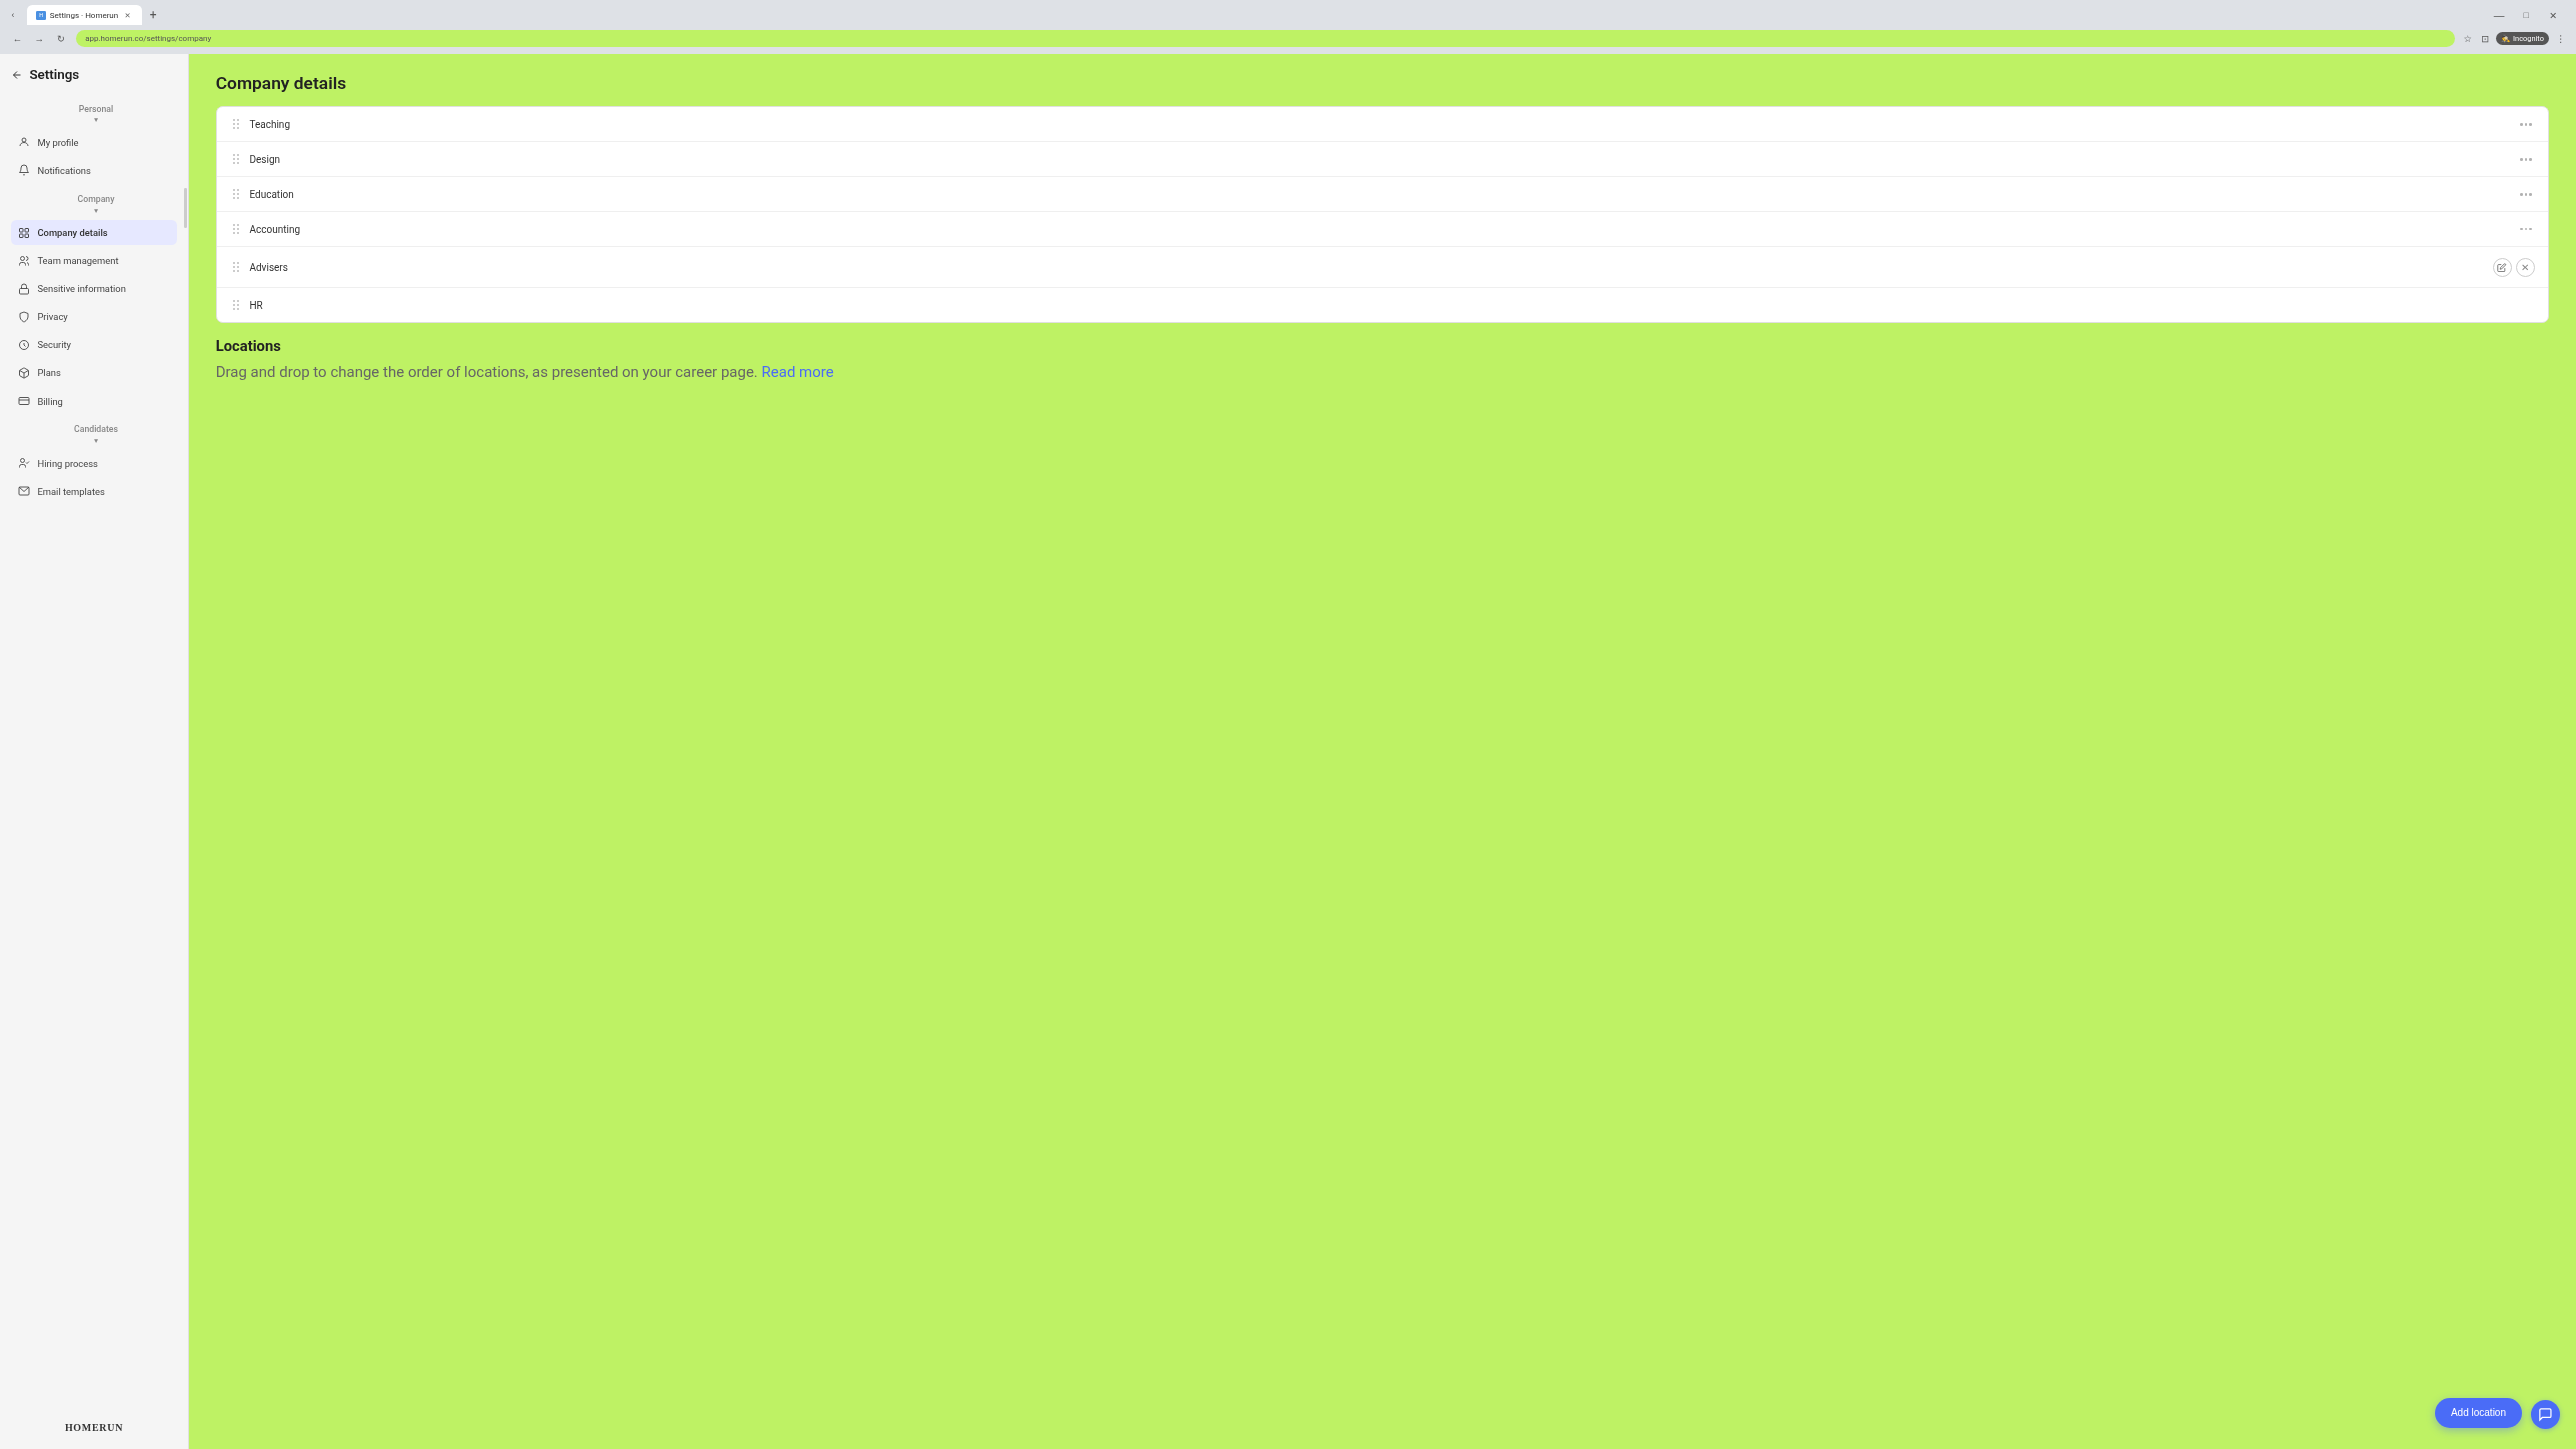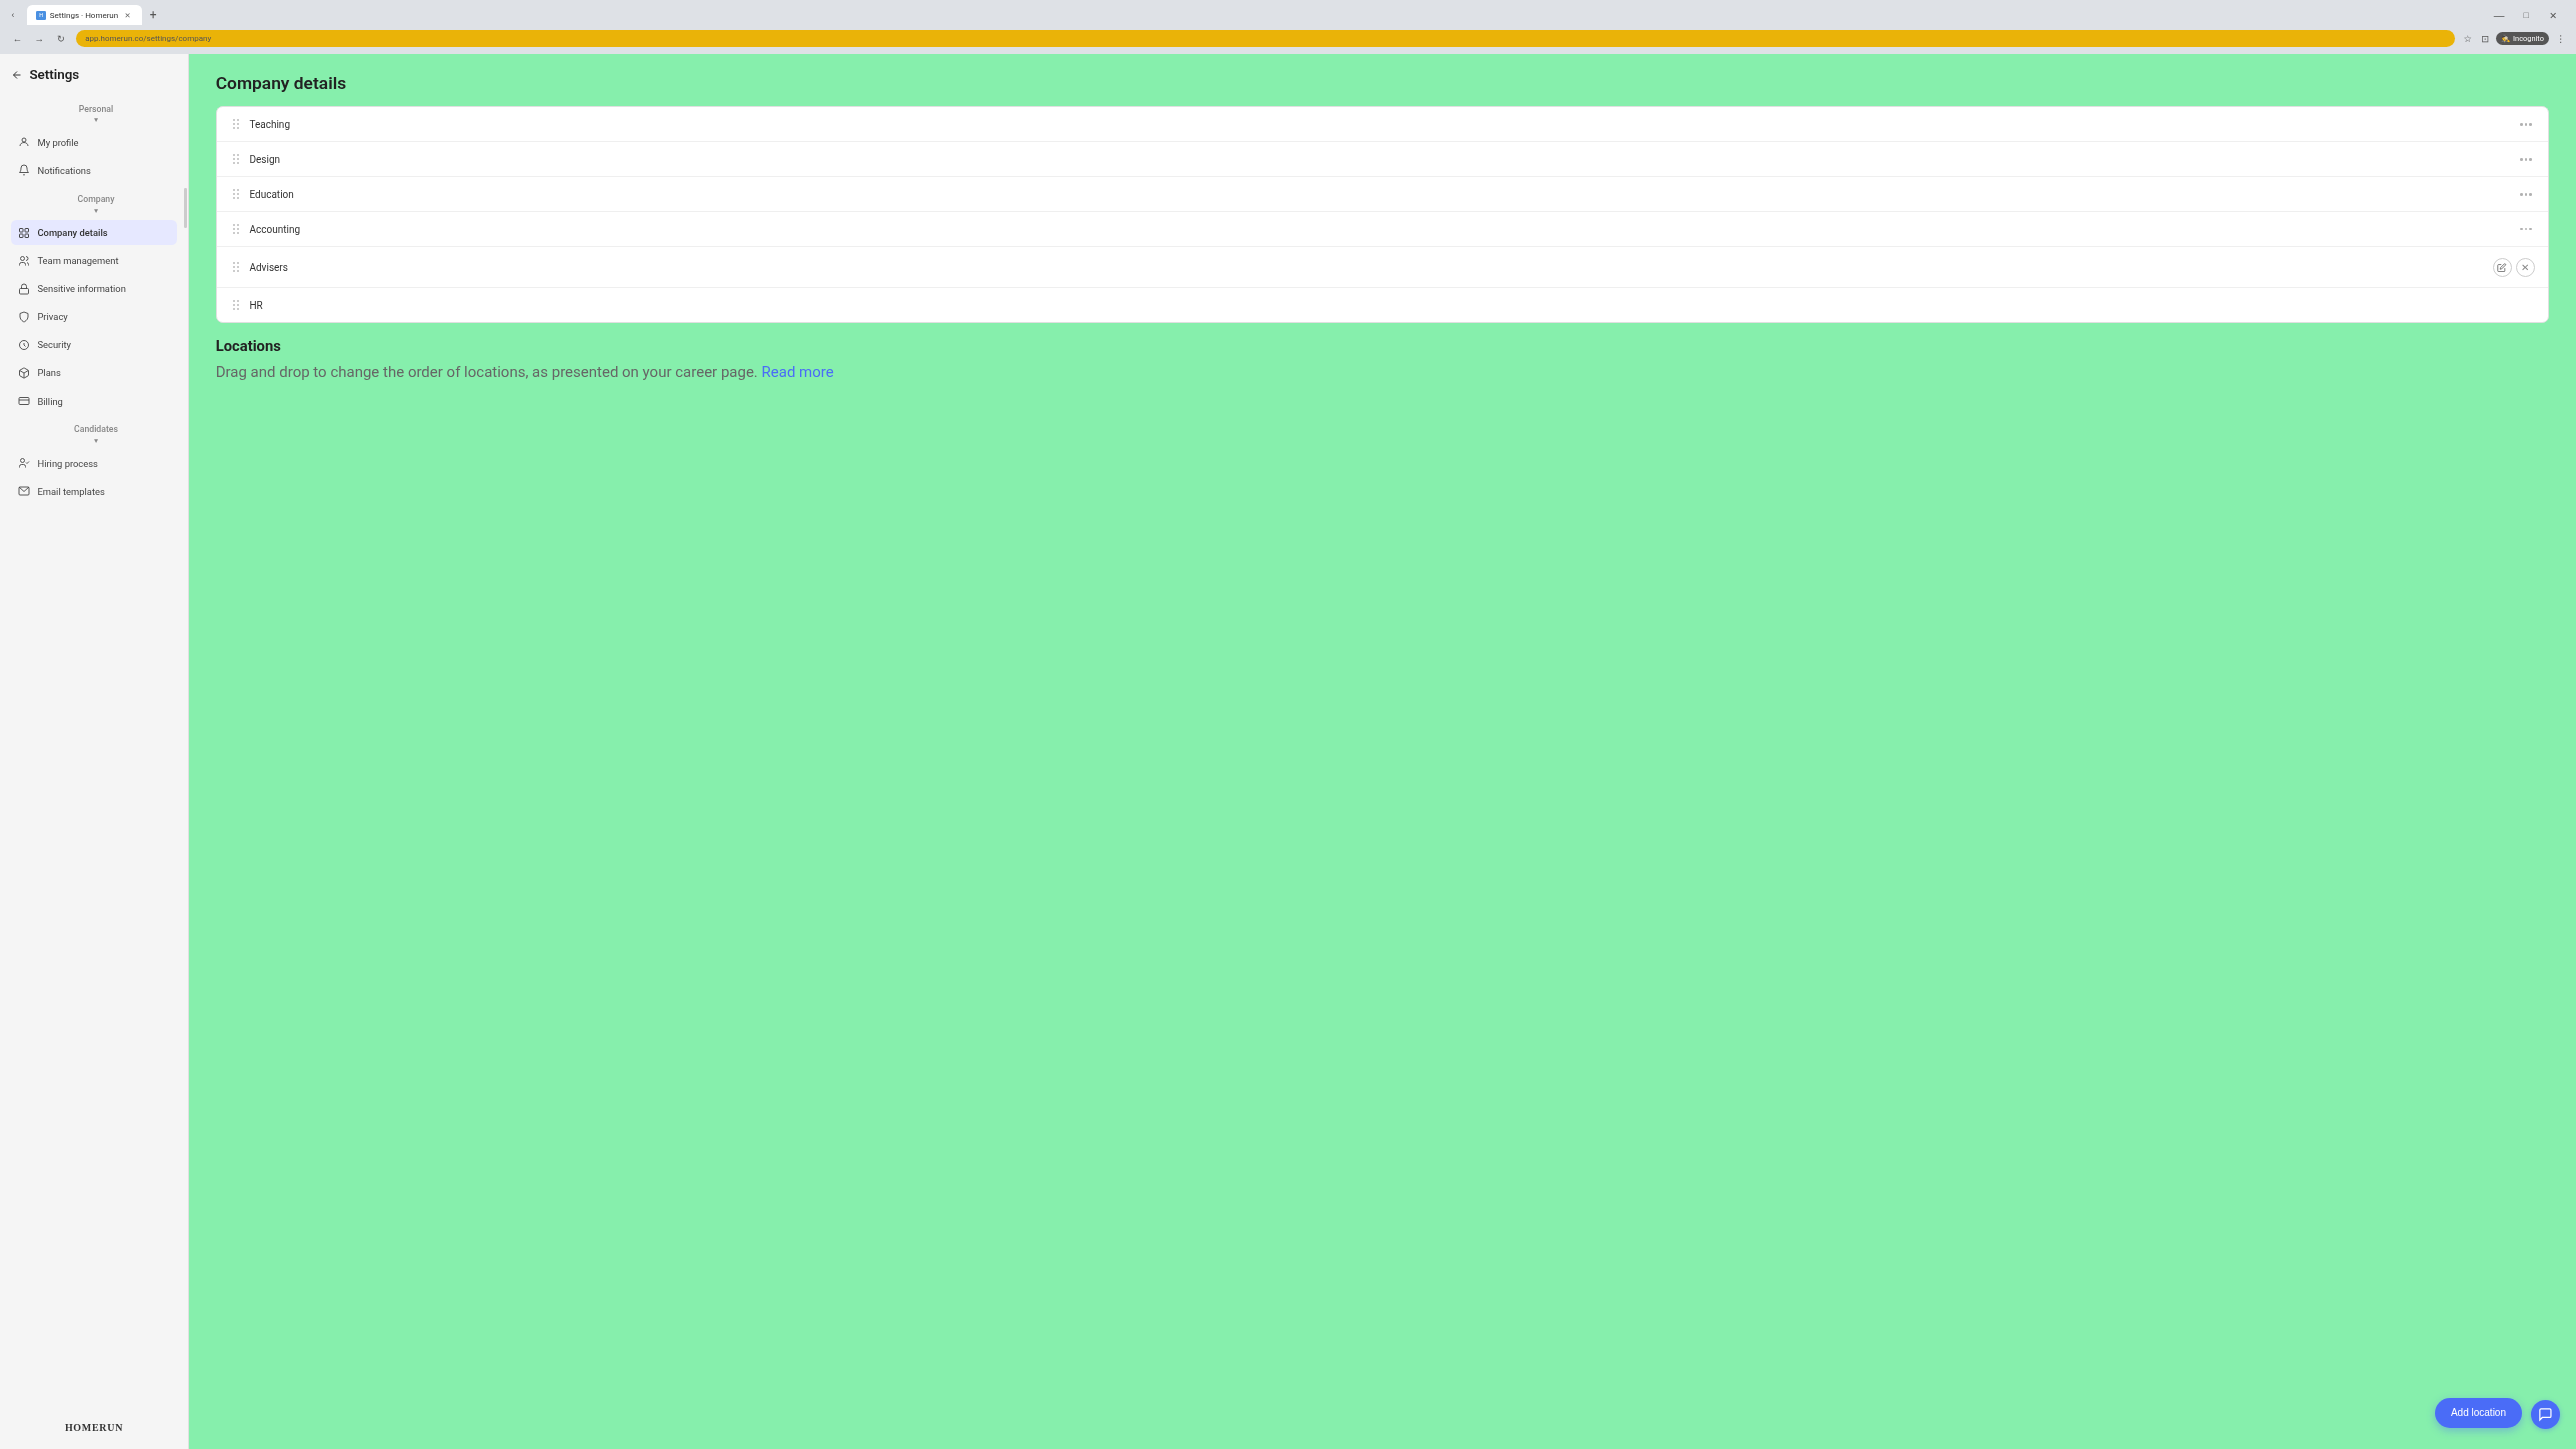--- a/index.html
+++ b/index.html
@@ -13,28 +13,28 @@
     .tab .favicon { width: 9.4px; height: 9.4px; background: #4a90e2; border-radius: 1.3px; font-size: 5.4px; display: flex; align-items: center; justify-content: center; color: white; }
     .tab .tab-title { flex: 1; font-size: 8px; }
     .tab .tab-close { width: 10.7px; height: 10.7px; border-radius: 50%; display: flex; align-items: center; justify-content: center; cursor: pointer; font-size: 7.4px; color: #666; }
     .new-tab-btn { width: 19px; height: 19px; display: flex; align-items: center; justify-content: center; border-radius: 50%; cursor: pointer; font-size: 12px; color: #555; }
     .tab-nav { display: flex; align-items: center; gap: 2.7px; margin-right: 4px; }
     .tab-nav button { background: none; border: none; cursor: pointer; padding: 2px 3.4px; color: #555; font-size: 8.7px; border-radius: 2px; }
 
     .address-bar { display: flex; align-items: center; background: #dee1e6; padding: 4px 8px 5.4px; gap: 5.4px; }
     .nav-buttons { display: flex; gap: 2.7px; }
     .nav-btn { background: none; border: none; cursor: pointer; width: 19px; height: 19px; border-radius: 50%; display: flex; align-items: center; justify-content: center; color: #555; font-size: 9.4px; }
-    .url-bar { flex: 1; background: #eab308; border-radius: 13.4px; padding: 4px 9.4px; font-size: 8.7px; color: #333; display: flex; align-items: center; gap: 4px; text-align: center; }
+    .url-bar { flex: 1; background: #bef264; border-radius: 13.4px; padding: 4px 9.4px; font-size: 8.7px; color: #333; display: flex; align-items: center; gap: 4px; text-align: center; }
     .url-bar span { color: #555; font-size: 8px; }
     .browser-actions { display: flex; gap: 4px; align-items: center; }
     .browser-action-btn { background: none; border: none; cursor: pointer; padding: 2.7px; color: #555; font-size: 9.4px; }
     .incognito-badge { background: #555; color: white; font-size: 7.4px; padding: 2px 5.4px; border-radius: 8px; display: flex; align-items: center; gap: 2.7px; }
 
     
-    .app { display: flex; flex: 1; overflow: hidden; background: #86efac; }
+    .app { display: flex; flex: 1; overflow: hidden; background: #bef264; }
 
     
     .sidebar { width: 188px; background: #f5f5f5; padding: 13.4px 10.7px; display: flex; flex-direction: column; gap: 2.7px; flex-shrink: 0; overflow-y: auto; position: relative; }
     .sidebar-back { display: flex; align-items: center; gap: 6.7px; margin-bottom: 10.7px; cursor: pointer; color: #333; }
     .sidebar-back svg { width: 12px; height: 12px; }
     .sidebar-back-label { font-size: 13.4px; font-weight: 600; color: #222; }
 
     .sidebar-section-label { font-size: 8.7px; color: #888; font-weight: 500; margin: 8px 0 2.7px 4px; display: flex; align-items: center; gap: 2.7px; flex-direction: column; }
     .sidebar-section-label .chevron { font-size: 6.7px; }
 

